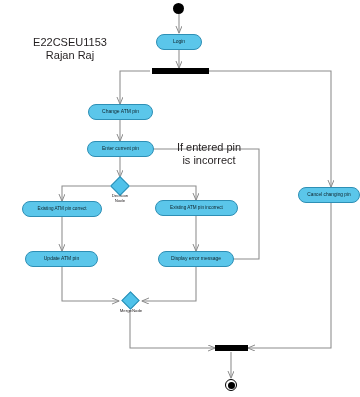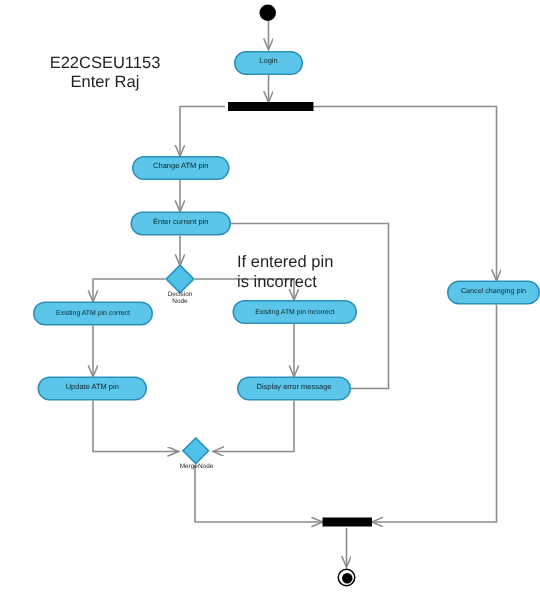--- a/index.html
+++ b/index.html
@@ -149,19 +149,19 @@
     <span>Cancel changing pin</span>
   </div>
 
   <div class="node bar" style="left:215px;top:345px;width:33px;height:6px;"></div>
 
   <div class="node end-outer" style="left:225px;top:379px;width:12px;height:12px;">
     <div class="end-inner" style="width:7px;height:7px;"></div>
   </div>
 
   <div class="label title" style="left:14px;top:36px;width:112px;">E22CSEU1153
-Enter Raj</div>
+Rajan Raj</div>
 
 
-  <div class="label guard" style="left:158px;top:169px;width:102px;text-align:left;">If entered pin
+  <div class="label guard" style="left:158px;top:141px;width:102px;text-align:center;">If entered pin
 is incorrect</div>
 
 </div>
 
 </body></html>

